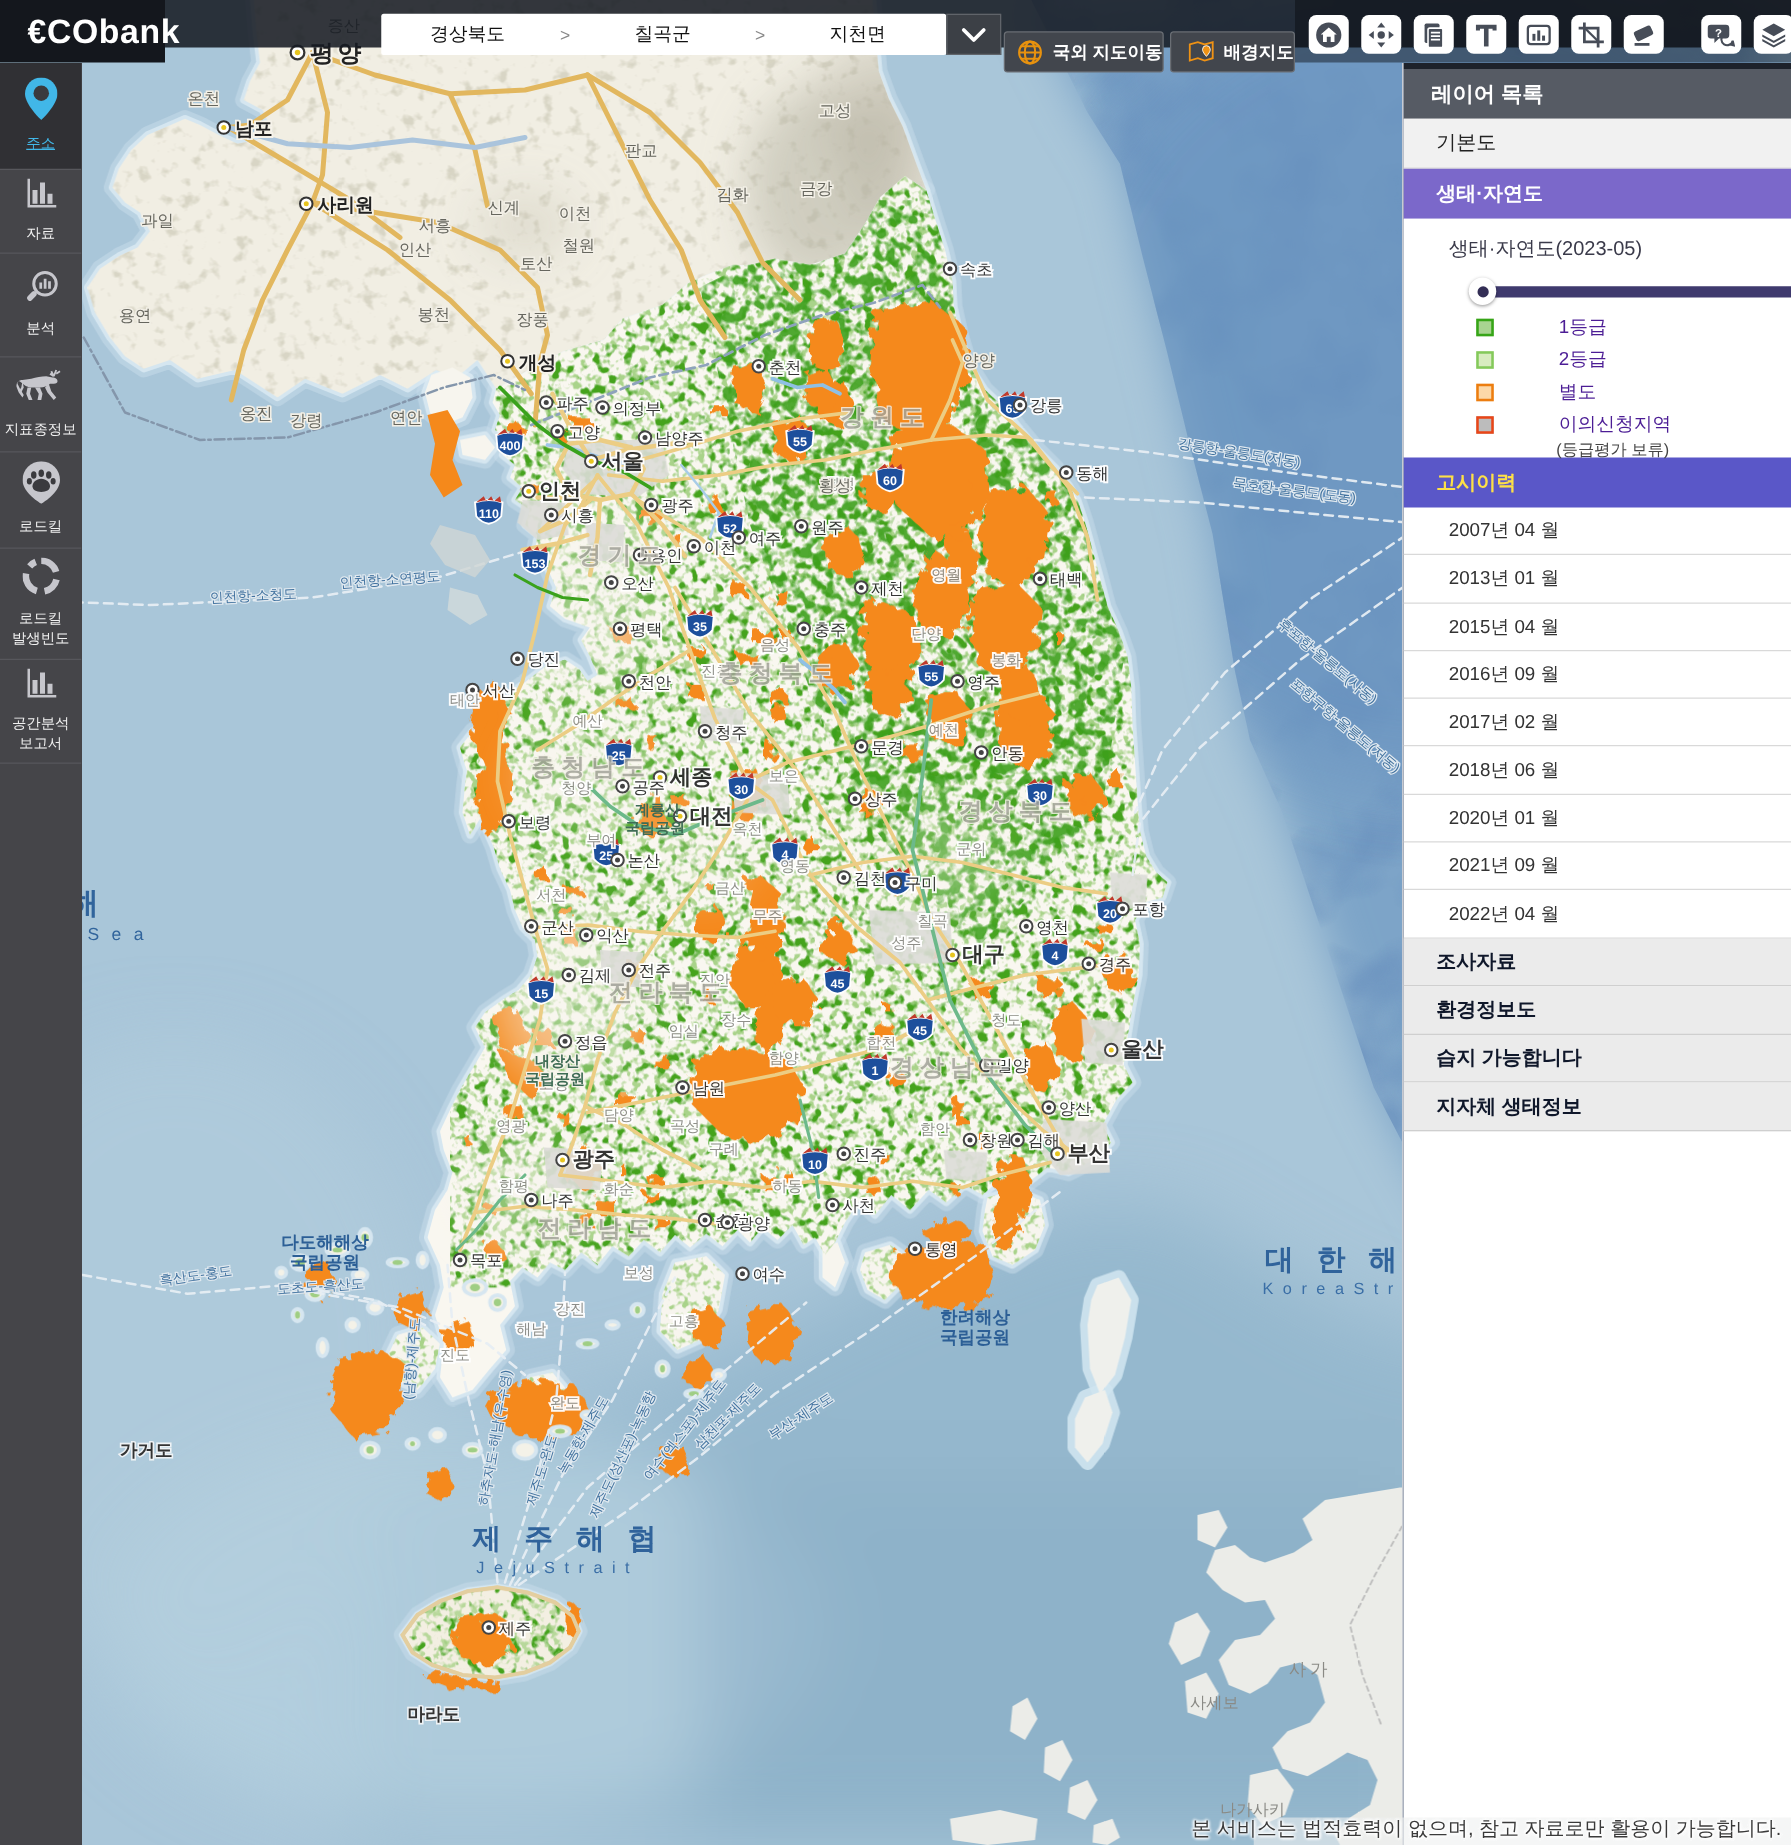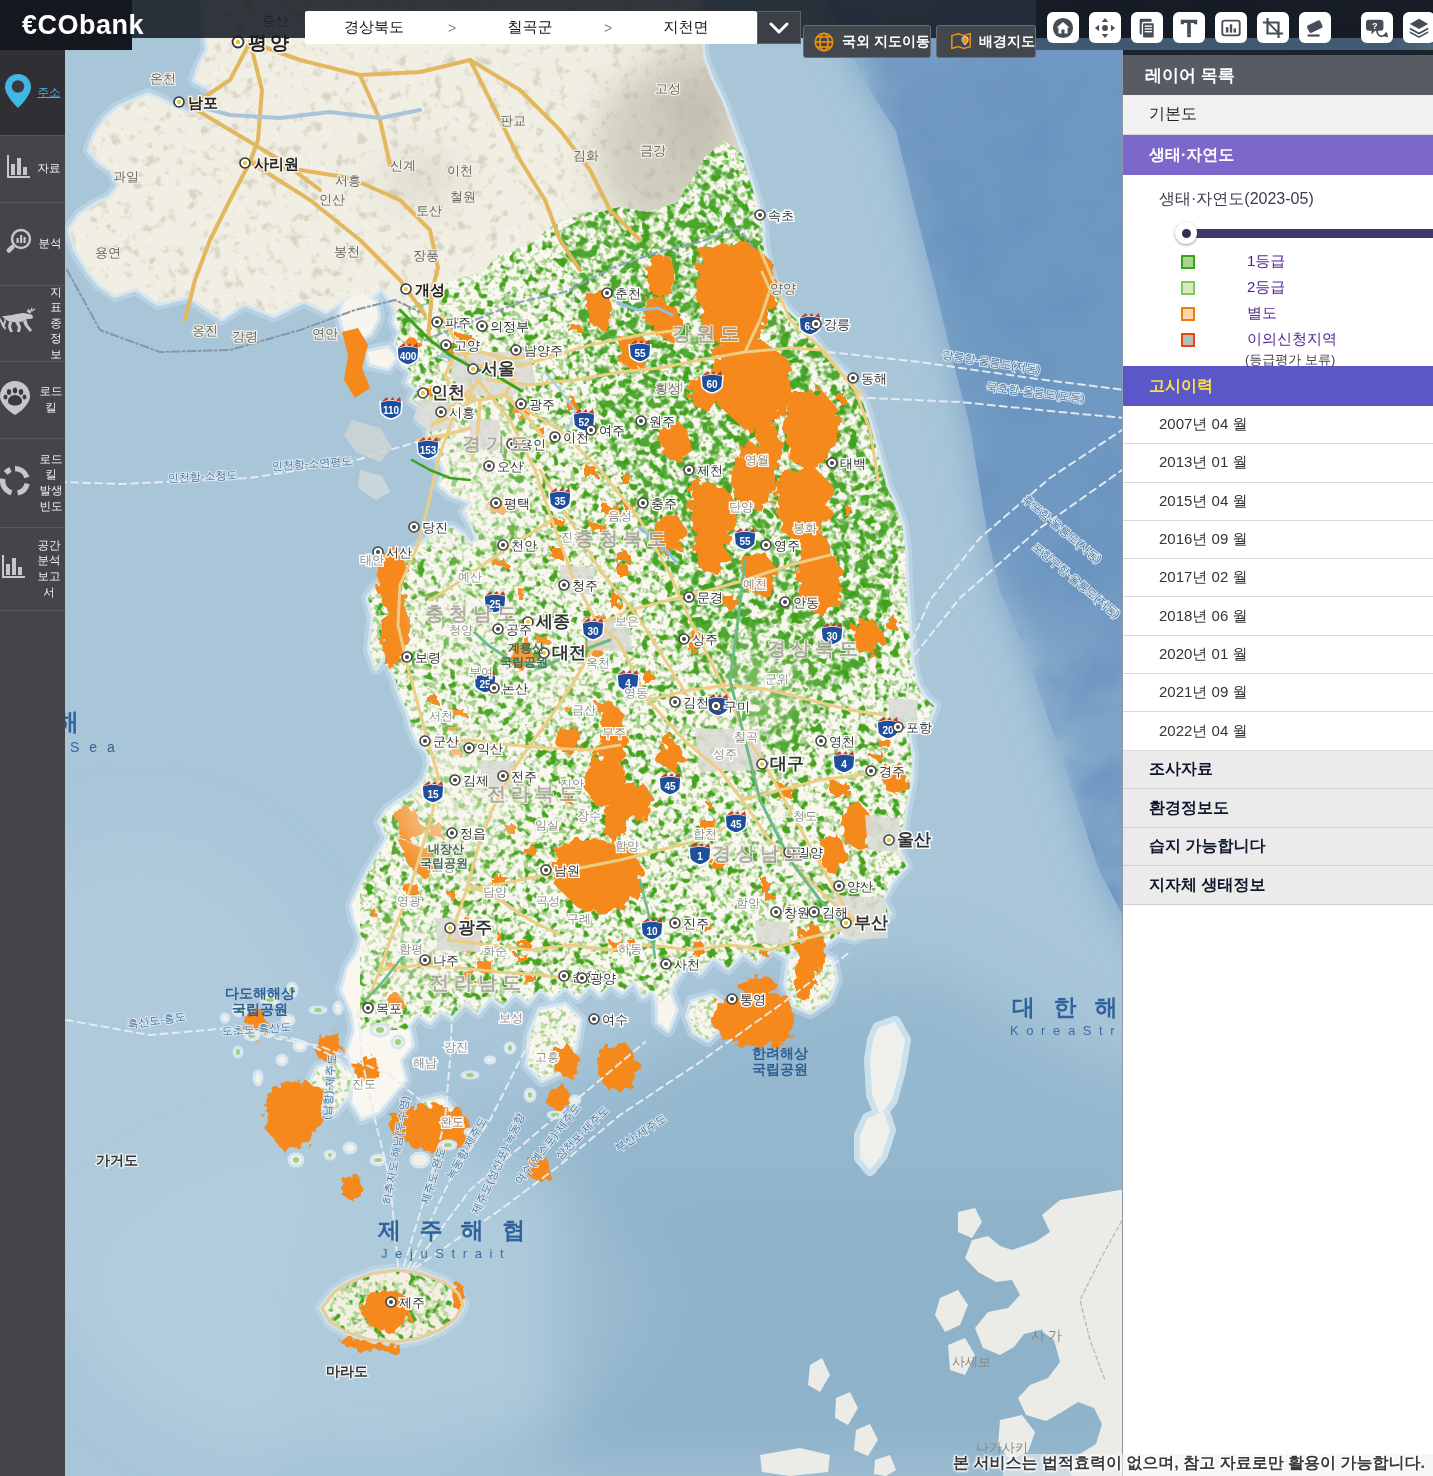--- a/index.html
+++ b/index.html
@@ -9,21 +9,21 @@
 #logo{position:absolute;left:22px;top:10px;color:#fff;font-size:27px;font-weight:bold;letter-spacing:0.5px;z-index:5}
 #crumbbox{position:absolute;left:305px;top:11px;width:452px;height:33px;background:#fff;border-radius:2px;display:flex;align-items:center;z-index:5}
 .crumb{width:138px;text-align:center;font-size:15px;color:#111}
 .csep{width:18px;text-align:center;color:#888;font-size:14px}
 #dropbtn{position:absolute;left:757px;top:11px;width:44px;height:33px;background:#3c4046;border:1px solid #60646a;display:flex;align-items:center;justify-content:center;z-index:5}
 .barbtn{position:absolute;top:25px;height:33px;background:#42464d;border:1px solid #6a6e74;border-radius:3px;display:flex;align-items:center;justify-content:flex-end;gap:7px;z-index:5}
 .barbtn span{color:#fff;font-size:14px;font-weight:bold}
 .ibtnrow{position:absolute;top:12px;display:flex;gap:10px;z-index:6}
 .ibtn{width:32px;height:31px;background:#fff;border-radius:6px;display:flex;align-items:center;justify-content:center}
 #sidebar{position:absolute;left:0;top:50px;width:65px;height:1426px;background:#454549;z-index:20}
-.sitem{border-bottom:1px solid #57575c;display:flex;flex-direction:row;align-items:center;justify-content:center;gap:7px}
+.sitem{border-bottom:1px solid #57575c;display:flex;flex-direction:column;align-items:center;justify-content:center;gap:7px}
 .sitem.active{background:#303034}
 .slb{font-size:11.5px;color:#f2f2f2;text-align:center;line-height:1.35}
 .sitem.active .slb{color:#41b7e8;text-decoration:underline}
 #panel{position:absolute;left:1122px;top:50px;width:375px;height:1426px;background:#fff;z-index:25;border-left:1px solid #8f98a8}
 #phead{height:45px;background:linear-gradient(#1d222b 5px,#565b64 5px);color:#fff;font-size:17px;font-weight:bold;line-height:52px;padding-left:22px}
 .prow{height:40px;background:#f1f1f1;border-bottom:1px solid #d7d7d7;font-size:16px;color:#222;display:flex;align-items:center;padding:0 14px 0 26px;justify-content:space-between}
 .prow.purple1{background:#7b68ca;color:#fff;border-bottom:none;font-weight:bold}
 .prow.purple2{background:#5a57c8;color:#fde047;border-bottom:none;font-weight:bold}
 #ecosec{background:#fff;padding:14px 12px 10px 0;height:191px}
 .ecorow{display:flex;align-items:center;justify-content:space-between;padding:0 14px 0 36px}
@@ -38,21 +38,21 @@
 .slider .thumb .dot{width:9px;height:9px;border-radius:5px;background:#332e55}
 .leg{display:flex;align-items:center;margin:7px 0 0 58px}
 .sq{width:14px;height:14px;border:2.5px solid;display:inline-block}
 .lt{font-size:15px;color:#4c1d95;margin-left:52px}
 .leg2{font-size:13px;color:#444;margin:2px 0 0 122px}
 .yrow{height:38.3px;border-bottom:1px solid #d9d9d9;display:flex;align-items:center;justify-content:space-between;padding:0 14px 0 36px}
 .yrow span{font-size:15px;color:#333}
 .ghead{height:38.6px;background:#ebebeb;border-bottom:1px solid #cfcfcf;display:flex;align-items:center;justify-content:space-between;padding:0 14px 0 26px;font-size:16px;font-weight:bold;color:#0f172a}
 #maplogos{position:absolute;left:83px;top:1532px;z-index:15}
 #discbg{position:absolute;left:1003px;top:1454px;width:430px;height:22px;background:rgba(238,240,240,0.6);z-index:38}
-#disc{position:absolute;right:8px;top:1453px;z-index:40;font-size:16px;font-weight:bold;color:#3a3a3a;text-shadow:0 0 3px #fff,0 0 3px #fff,0 0 3px #fff,1px 1px 2px #fff,-1px -1px 2px #fff}
+#disc{position:absolute;right:8px;top:1453px;z-index:40;font-size:16px;font-weight:normal;color:#3a3a3a;text-shadow:0 0 3px #fff,0 0 3px #fff,0 0 3px #fff,1px 1px 2px #fff,-1px -1px 2px #fff}
 </style></head><body>
 <div id="map"><svg width="1433" height="1476" viewBox="0 0 1433 1476" xmlns="http://www.w3.org/2000/svg" font-family="Liberation Sans, sans-serif">
       <defs>
 <filter id="fL" x="-5%" y="-5%" width="110%" height="110%">
  <feTurbulence type="fractalNoise" baseFrequency="0.17" numOctaves="2" seed="7"></feTurbulence>
  <feColorMatrix type="matrix" values="0 0 0 0 0 0 0 0 0 0 0 0 0 0 0 6 0 0 0 -3.05"></feColorMatrix>
  <feComposite in2="SourceGraphic" operator="in" result="m"></feComposite>
  <feFlood flood-color="#a9d38a"></feFlood>
           <feComposite in2="m" operator="in"></feComposite>
 </filter>

